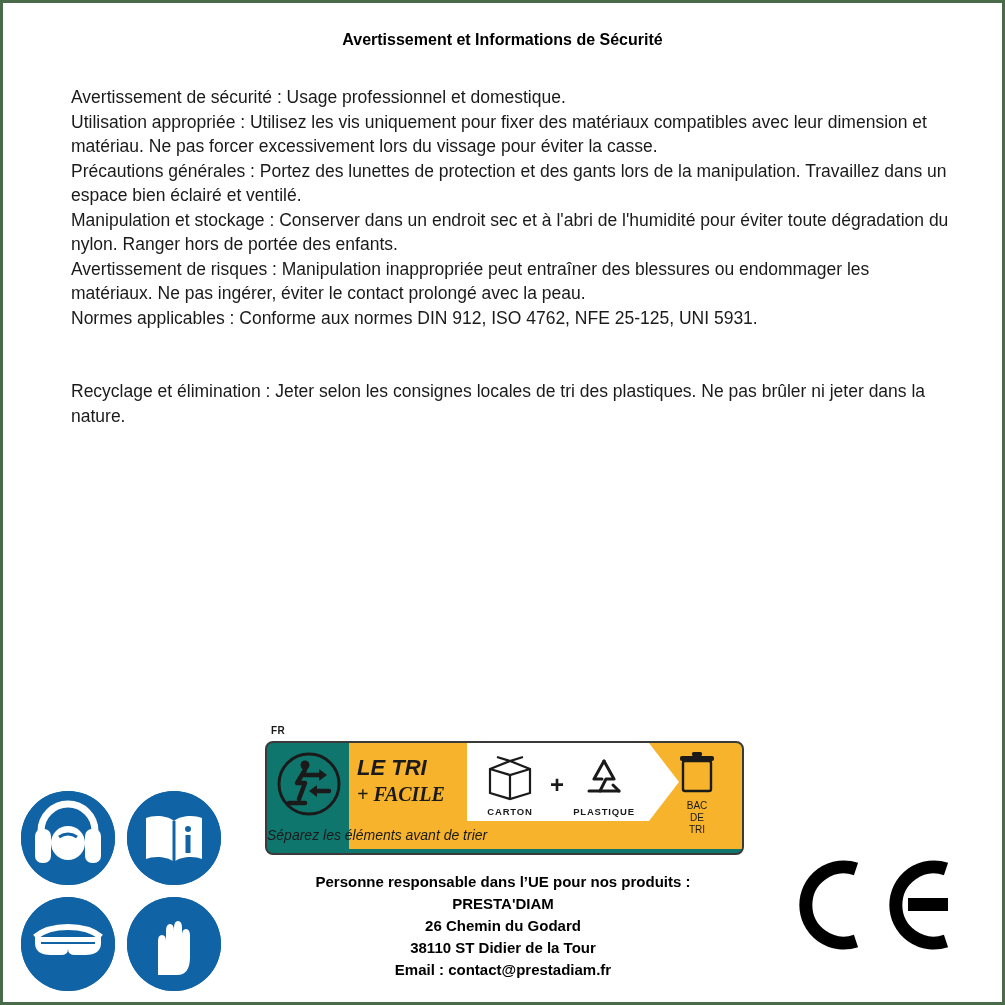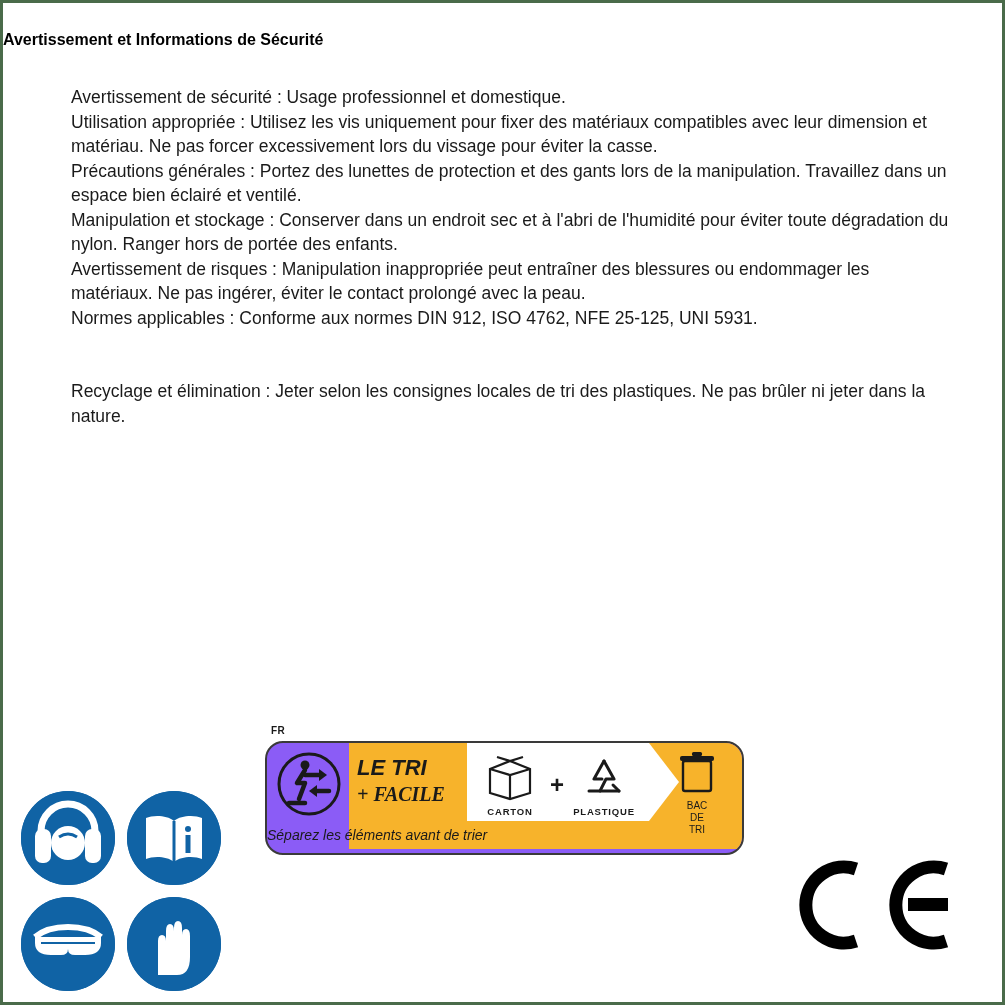--- a/index.html
+++ b/index.html
@@ -13,21 +13,21 @@
   .page {
     position: relative;
     width: 1005px;
     height: 1005px;
     box-sizing: border-box;
     border: 3px solid #4a6b4a;
     background: #ffffff;
     overflow: hidden;
   }
   .doc-title {
-    text-align: left;
+    text-align: center;
     font-weight: bold;
     font-size: 16px;
     color: #000;
     margin-top: 28px;
   }
   .body-text {
     position: absolute;
     left: 68px;
     top: 82px;
     width: 880px;
@@ -80,22 +80,22 @@
     color: #1a1a1a;
     letter-spacing: 0.5px;
   }
   .tri-box {
     position: absolute;
     left: 0;
     top: 16px;
     width: 475px;
     height: 110px;
     border: 2px solid #3a3a3a;
-    border-radius: 18px;
-    background: #8b5cf6;
+    border-radius: 8px;
+    background: #0f766e;
     overflow: hidden;
   }
   .tri-yellow {
     position: absolute;
     left: 82px;
     top: 0;
     width: 393px;
     height: 106px;
     background: #f7b32b;
   }
@@ -323,20 +323,27 @@
         </svg>
         <div class="tri-bac-txt">BAC</div>
         <div class="tri-bac-txt">DE</div>
         <div class="tri-bac-txt">TRI</div>
       </div>
 
       <div class="tri-bottom">Séparez les éléments avant de trier</div>
     </div>
   </div>
 
+  <div class="resp-block">
+    <div><span>Personne responsable dans l’</span><span>UE</span><span> pour nos produits :</span></div>
+    <div>PRESTA'DIAM</div>
+    <div>26 Chemin du Godard</div>
+    <div>38110 ST Didier de la Tour</div>
+    <div>Email : contact@prestadiam.fr</div>
+  </div>
 
   <div class="ce-mark">
     <svg width="160" height="100" viewBox="0 0 160 100">
       <path d="M58 14 A38 38 0 1 0 58 86" fill="none" stroke="#000000" stroke-width="13"></path>
       <path d="M148 14 A38 38 0 1 0 148 86" fill="none" stroke="#000000" stroke-width="13"></path>
       <rect x="110" y="43" width="40" height="13" fill="#000000"></rect>
     </svg>
   </div>
 
 </div>

